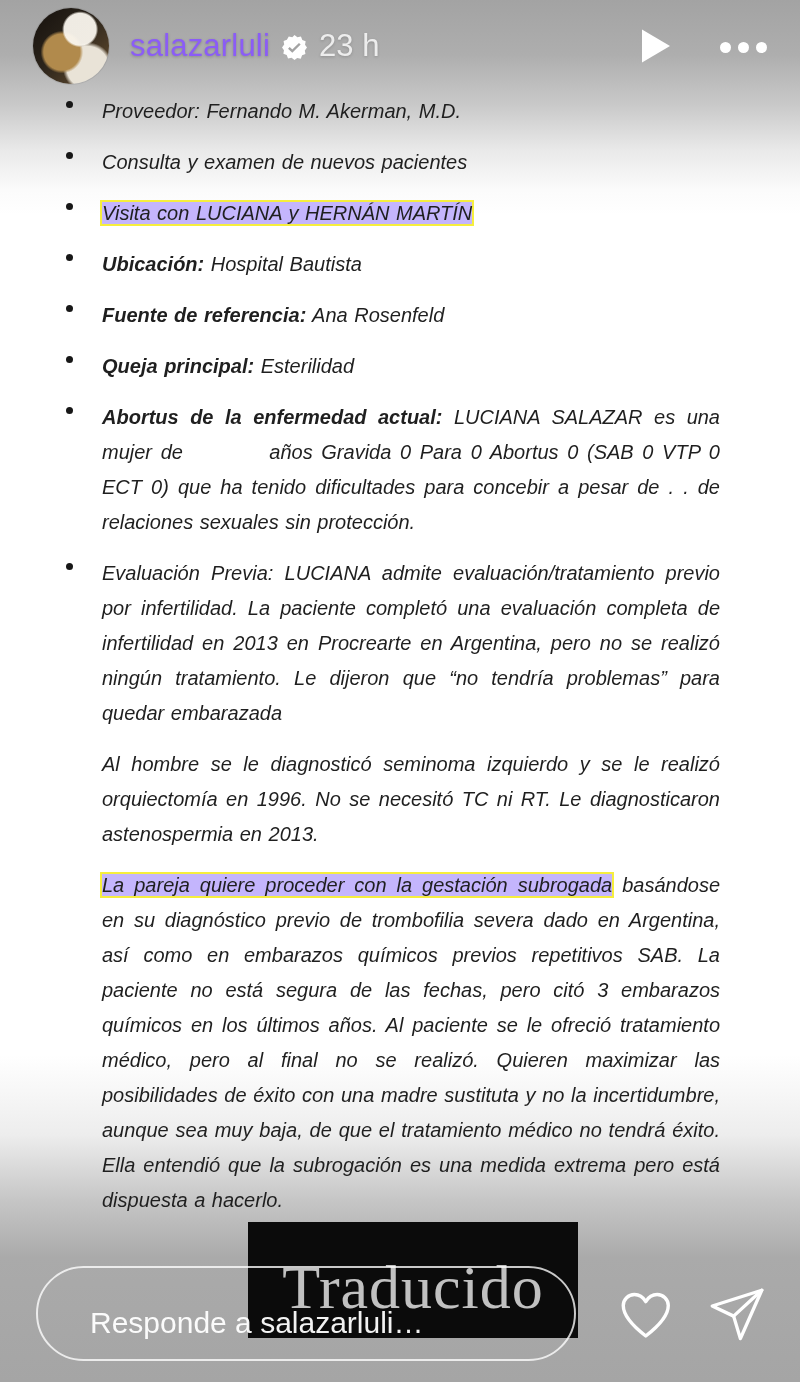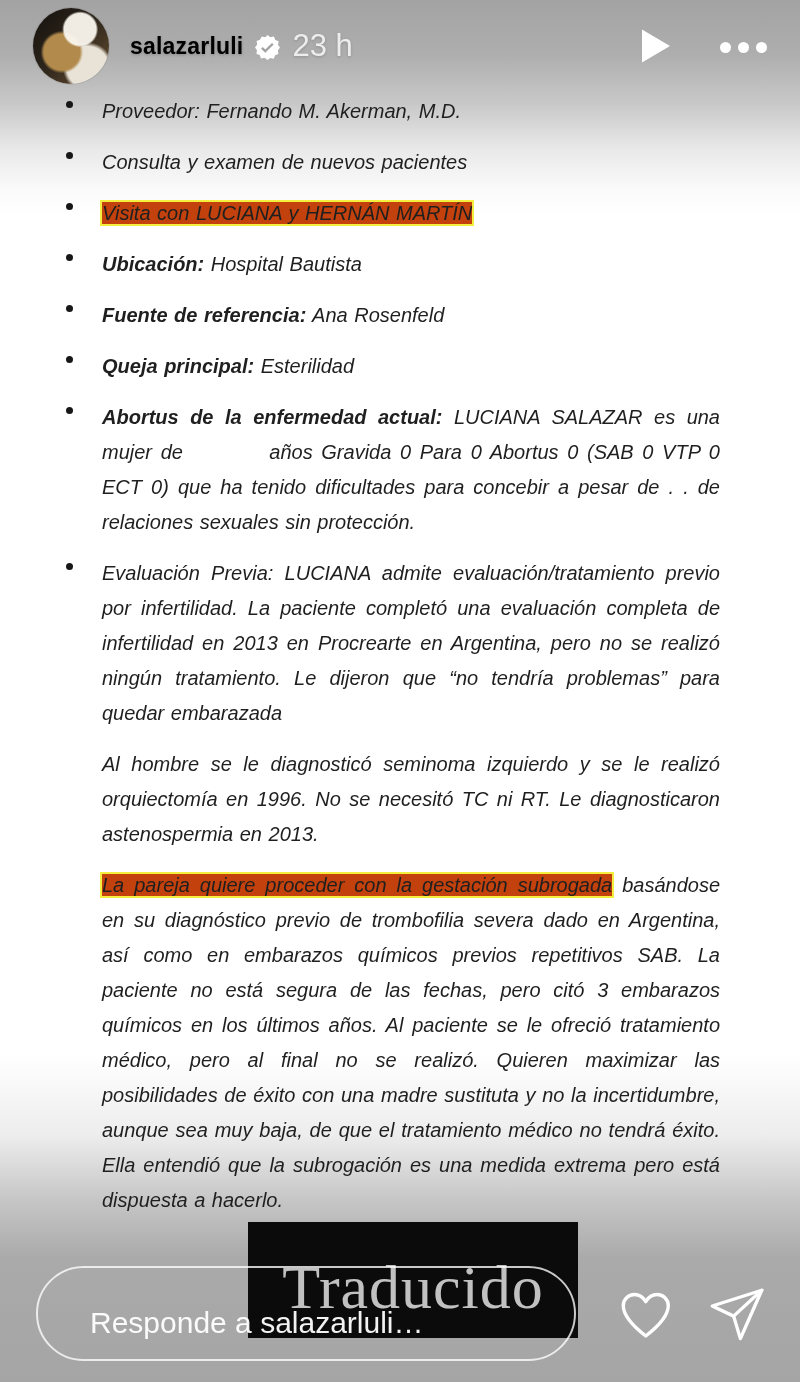--- a/index.html
+++ b/index.html
@@ -18,41 +18,41 @@
     position:absolute;left:33px;top:8px;width:76px;height:76px;border-radius:50%;
     overflow:hidden;
     background:
       radial-gradient(circle at 62% 28%, rgba(250,246,238,.95) 0 22%, rgba(250,246,238,0) 25%),
       radial-gradient(circle at 38% 58%, #b18a4c 0 28%, rgba(177,138,76,0) 33%),
       radial-gradient(circle at 72% 78%, #e9e3d7 0 26%, rgba(233,227,215,0) 31%),
       linear-gradient(135deg,#16110d 0%,#2b241b 45%,#4a3a26 72%,#6b5433 100%);
     box-shadow:0 0 0 1px rgba(0,0,0,.08);
   }
   .id-row{position:absolute;left:130px;top:0;height:92px;display:flex;align-items:center;gap:12px;}
-  .uname{color:#000000;font-size:23px;font-weight:700;letter-spacing:.2px;text-shadow:0 1px 3px rgba(0,0,0,.22);}
+  .uname{color:#8b5cf6;font-size:31px;font-weight:400;letter-spacing:.2px;text-shadow:0 1px 3px rgba(0,0,0,.22);}
   .badge{width:25px;height:25px;display:inline-block;margin-top:2px;}
   .tstamp{color:rgba(255,255,255,.82);font-size:31px;text-shadow:0 1px 3px rgba(0,0,0,.18);}
   .play{position:absolute;left:640px;top:28px;width:32px;height:36px;cursor:pointer;}
   .more{position:absolute;left:720px;top:40px;width:52px;height:14px;display:flex;gap:7px;align-items:center;cursor:pointer;}
   .more i{width:11px;height:11px;border-radius:50%;background:#fff;display:block;}
 
   
   .doc{position:absolute;left:64px;top:86px;width:664px;z-index:1;}
   .li{display:flex;}
   .dot{width:30px;flex:none;position:relative;}
   .li.bullet .dot::before{
     content:"";position:absolute;left:2px;top:15px;width:7px;height:7px;border-radius:50%;background:#171717;
   }
   .txt{
     flex:1;margin:8px;text-align:justify;
     font-style:italic;font-size:20px;line-height:35px;color:#1f1f1f;
     word-spacing:1px;
   }
   .txt b{font-weight:700;}
-  .hl{background:#c2410c;box-shadow:0 0 0 2px #f6ee3e;}
+  .hl{background:#c4b5fd;box-shadow:0 0 0 2px #f6ee3e;}
 
   
   .traducido{
     position:absolute;left:248px;top:1222px;width:330px;height:116px;background:#0b0b0b;z-index:2;
     display:flex;align-items:flex-end;justify-content:center;padding-bottom:20px;box-sizing:border-box;
   }
   .traducido span{
     font-family:"Liberation Serif",serif;font-size:62px;line-height:1;
     color:rgba(226,226,226,.85);letter-spacing:1px;
   }

